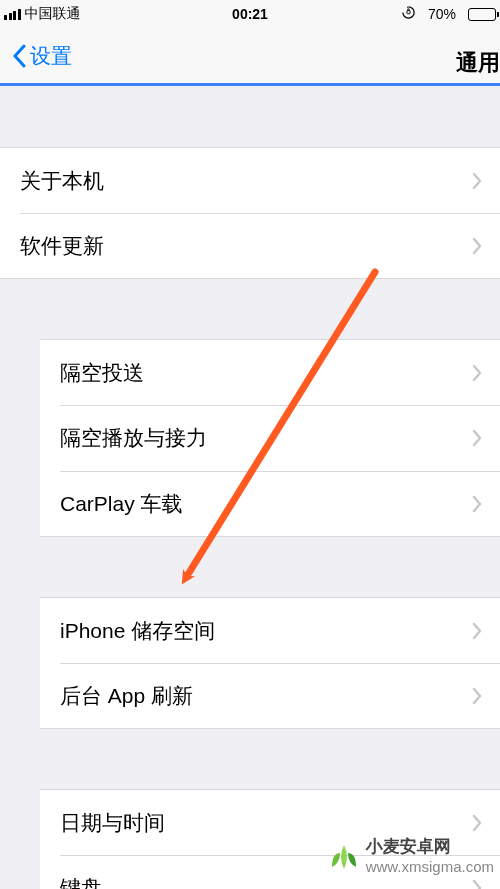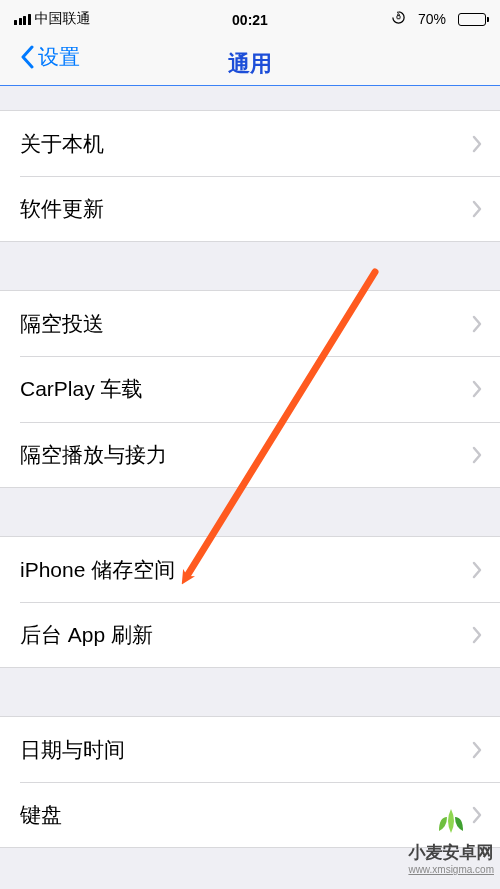--- a/index.html
+++ b/index.html
@@ -8,22 +8,22 @@
       height: 889px;
       font-family: -apple-system, "Helvetica Neue", sans-serif;
       background: #efeff4;
       position: relative;
       overflow: hidden;
     }
     .status-bar {
       height: 28px;
       background: #f8f8f8;
       display: flex;
-      align-items: flex-end;
-      padding: 0 14px;
+      align-items: center;
+      padding: 0 4px;
       font-size: 14px;
       font-weight: 500;
       color: #000;
     }
     .status-left { display: flex; align-items: center; gap: 4px; flex: 1; }
     .status-center { flex: 1; text-align: center; font-weight: 600; }
     .status-right { flex: 1; display: flex; align-items: center; justify-content: flex-end; gap: 12px; }
     .signal-bars { display: flex; align-items: flex-end; gap: 1.5px; }
     .sbar { width: 3px; background: #000; border-radius: 0.5px; }
     .sbar:nth-child(1){height:5px}.sbar:nth-child(2){height:7px}.sbar:nth-child(3){height:9px}.sbar:nth-child(4){height:11px}
@@ -31,34 +31,34 @@
       width: 28px; height: 13px; border: 1.5px solid #000; border-radius: 3px;
       position: relative; padding: 1.5px;
     }
     .battery::after { content: ""; position: absolute; right: -4px; top: 3.5px; width: 2px; height: 5px; background: #000; border-radius: 0 1px 1px 0; }
     .battery-fill { height: 100%; width: 70%; background: #000; border-radius: 1px; }
     .nav-bar {
       height: 58px;
       background: #f8f8f8;
       display: flex;
       align-items: center;
-      padding: 0 20px;
-      border-bottom: 1px solid #3b82f6;
+      padding: 0 12px;
+      border-bottom: 3px solid #3b82f6;
       position: relative;
     }
     .back-link { display: flex; align-items: center; color: #007aff; font-size: 21px; cursor: pointer; }
     .back-chevron { width: 14px; height: 24px; margin-right: 4px; }
     .nav-title {
       position: absolute; left: 0; right: 0;
-      text-align: center; font-size: 22px; font-weight: 600; color: #1d4ed8;
+      text-align: right; font-size: 22px; font-weight: 600; color: #000000;
       pointer-events: none;
       margin-top: 14px;
     }
-    .group { margin-top: 24px; }
-    .group.tight { margin-top: 48px; }
+    .group { margin-top: 61px; }
+    .group.tight { margin-top: 60px; padding-left: 40px; }
     .cell {
       background: #fff;
       height: 66px;
       display: flex;
       align-items: center;
       padding: 0 18px 0 20px;
       font-size: 21px;
       color: #000;
       position: relative;
       cursor: pointer;
@@ -75,21 +75,20 @@
       position: absolute;
       pointer-events: none;
       z-index: 50;
     }
     .watermark {
       position: absolute;
       right: 6px; bottom: 14px;
       display: flex; align-items: center; gap: 6px;
       font-size: 17px; color: #444;
       z-index: 60;
-      flex-direction: column;
     }
     .wm-logo { width: 32px; height: 32px; }
   </style>
 </head>
 <body>
 
 <div class="status-bar">
   <div class="status-left">
     <span class="signal-bars">
       <span class="sbar"></span>
@@ -140,27 +139,27 @@
 </div>
 
 <div class="group tight">
   <div class="cell">
     <span class="cell-label">隔空投送</span>
     <svg class="disclosure" viewBox="0 0 10 18">
         <path d="M2 2 L8 9 L2 16" fill="none" stroke="#c7c7cc" stroke-width="2.5" stroke-linecap="round" stroke-linejoin="round"></path>
       </svg>
   </div>
   <div class="cell">
+    <span class="cell-label">隔空播放与接力</span>
+    <svg class="disclosure" viewBox="0 0 10 18">
+        <path d="M2 2 L8 9 L2 16" fill="none" stroke="#c7c7cc" stroke-width="2.5" stroke-linecap="round" stroke-linejoin="round"></path>
+      </svg>
+  </div>
+  <div class="cell">
     <span class="cell-label">CarPlay 车载</span>
-    <svg class="disclosure" viewBox="0 0 10 18">
-        <path d="M2 2 L8 9 L2 16" fill="none" stroke="#c7c7cc" stroke-width="2.5" stroke-linecap="round" stroke-linejoin="round"></path>
-      </svg>
-  </div>
-  <div class="cell">
-    <span class="cell-label">隔空播放与接力</span>
     <svg class="disclosure" viewBox="0 0 10 18">
         <path d="M2 2 L8 9 L2 16" fill="none" stroke="#c7c7cc" stroke-width="2.5" stroke-linecap="round" stroke-linejoin="round"></path>
       </svg>
   </div>
 </div>
 
 <div class="group tight">
   <div class="cell">
     <span class="cell-label">iPhone 储存空间</span>
     <svg class="disclosure" viewBox="0 0 10 18">
@@ -200,15 +199,15 @@
 </svg>
 
 <div class="watermark">
   <svg class="wm-logo" viewBox="0 0 32 32">
     <path d="M4 28 Q4 14 12 14 Q12 24 4 28" fill="#6fbf3f"></path>
     <path d="M28 28 Q28 14 20 14 Q20 24 28 28" fill="#3fa030"></path>
     <path d="M16 30 Q10 18 16 6 Q22 18 16 30" fill="#8fd650"></path>
   </svg>
   <div>
     <div style="font-weight:600;">小麦安卓网</div>
-    <div style="font-size:10px;color:#888;text-decoration:underline;">www.xmsigma.com</div>
+    <div style="font-size:15px;color:#888;">www.xmsigma.com</div>
   </div>
 </div>
 
 </body></html>

